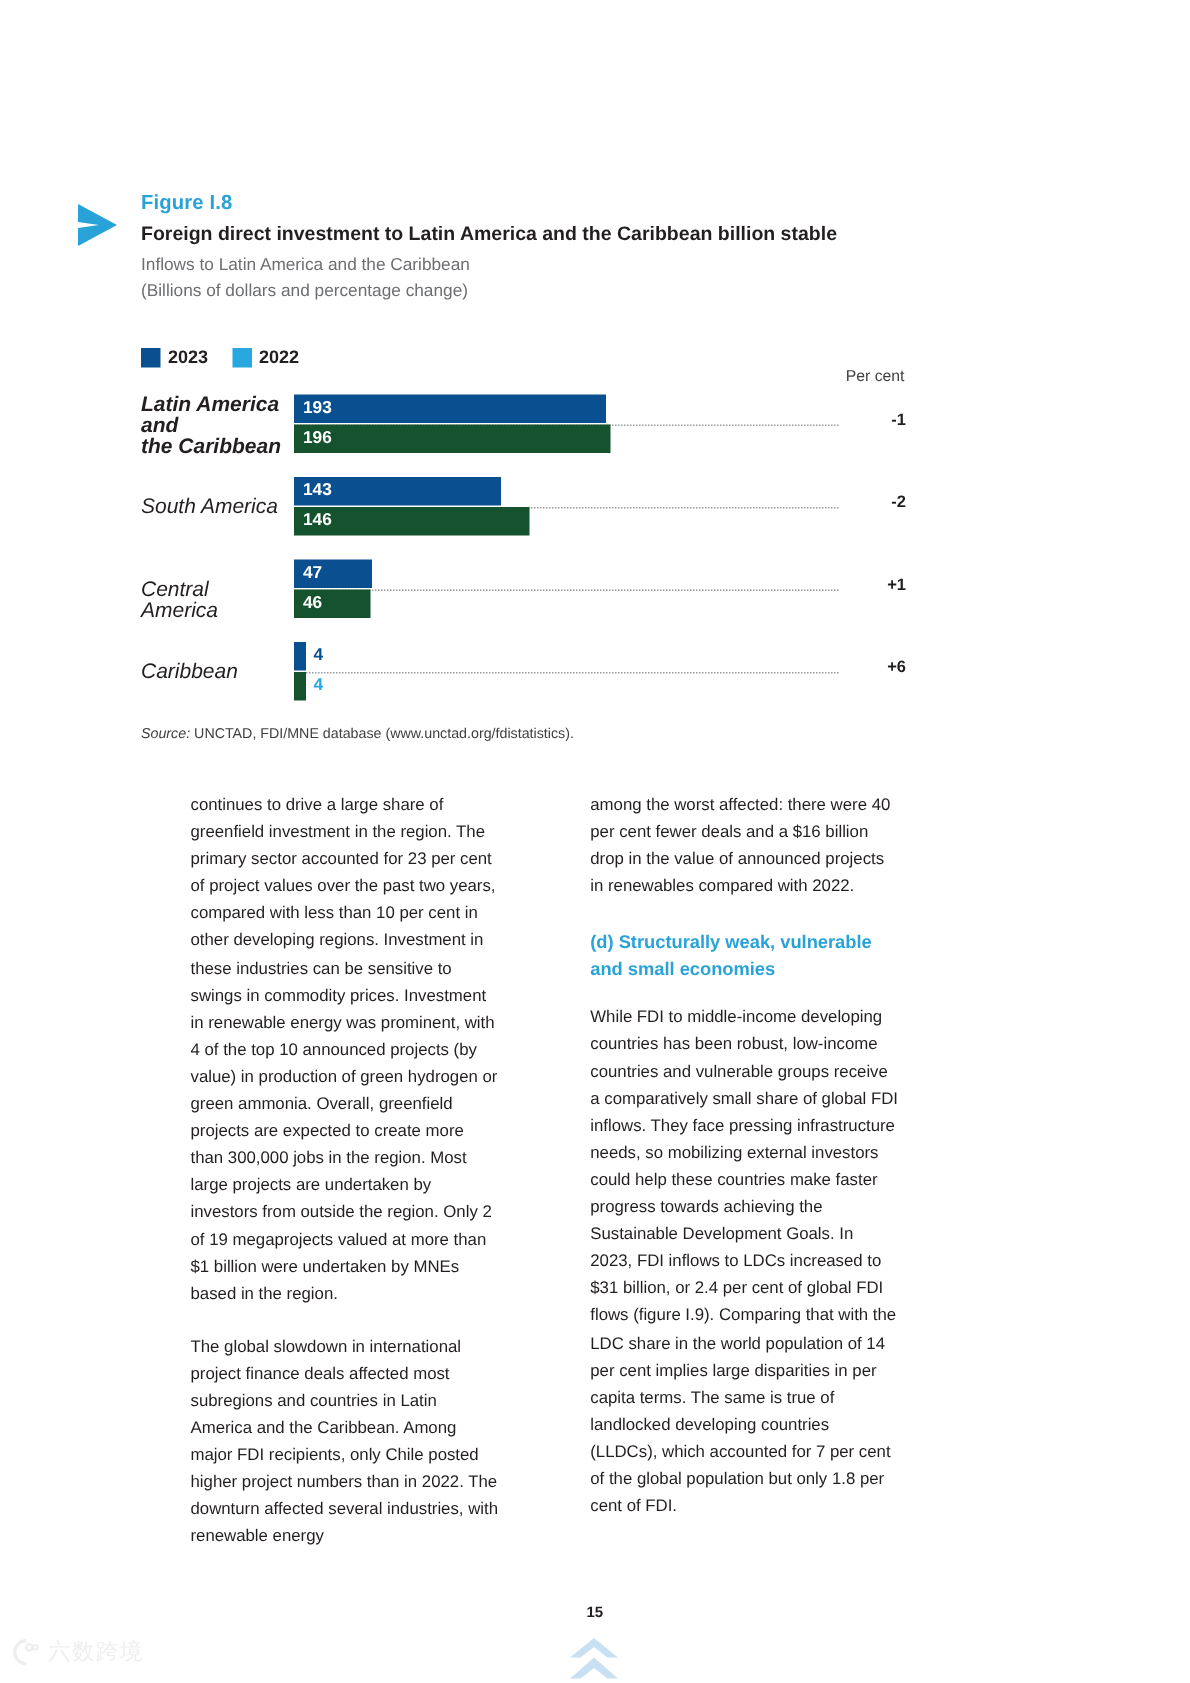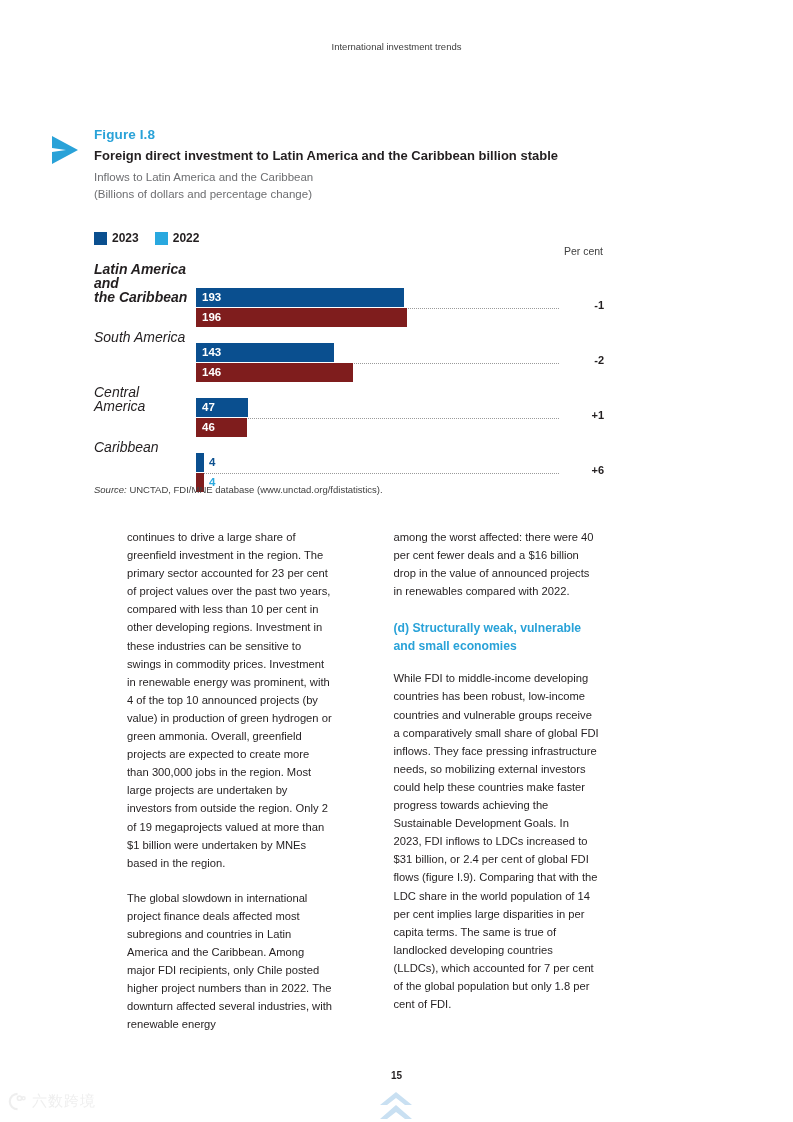--- a/index.html
+++ b/index.html
@@ -140,40 +140,39 @@
     line-height: 14px;
     font-style: italic;
   }
   .row-label.bold { font-weight: bold; }
   .plot {
     position: absolute;
     left: 102px;
     top: 0;
     right: 0;
     height: 44px;
-    margin-top: 25px;
   }
   .leader {
     position: absolute;
     left: 0;
     right: 45px;
     top: 21px;
     border-top: 1px dotted #9a9a9a;
     height: 0;
   }
   .bar {
     position: absolute;
     left: 0;
     height: 19px;
     min-width: 8px;
     display: flex;
     align-items: center;
   }
   .bar.b2023 { top: 1px;  background: #0a4f8f; }
-  .bar.b2022 { top: 21px; background: #7f1d1d; align-items: center; }
+  .bar.b2022 { top: 21px; background: #14532d; align-items: center; }
   .bar-value {
     font-size: 11.5px;
     font-weight: bold;
     color: #ffffff;
     padding-left: 6px;
     line-height: 19px;
     white-space: nowrap;
   }
   .bar.tiny .bar-value {
     position: absolute;
@@ -266,21 +265,20 @@
     font-size: 15px;
     color: #c9c9c9;
     letter-spacing: 1px;
     font-family: "DejaVu Sans", sans-serif;
   }
 </style>
 </head>
 <body>
 
 <div class="running-head">
-  <div class="chapter-sub">International investment trends</div>
 </div>
 
 <div class="figure-wrap">
   <div class="fig-arrow">
     <svg width="34" height="36" viewBox="0 0 34 36">
       <polygon points="4,4 4,16 18,18 4,20 4,32 30,18" fill="#29a2d8"></polygon>
     </svg>
   </div>
   <div class="fig-head">
     <div class="fig-number">Figure I.8</div>

